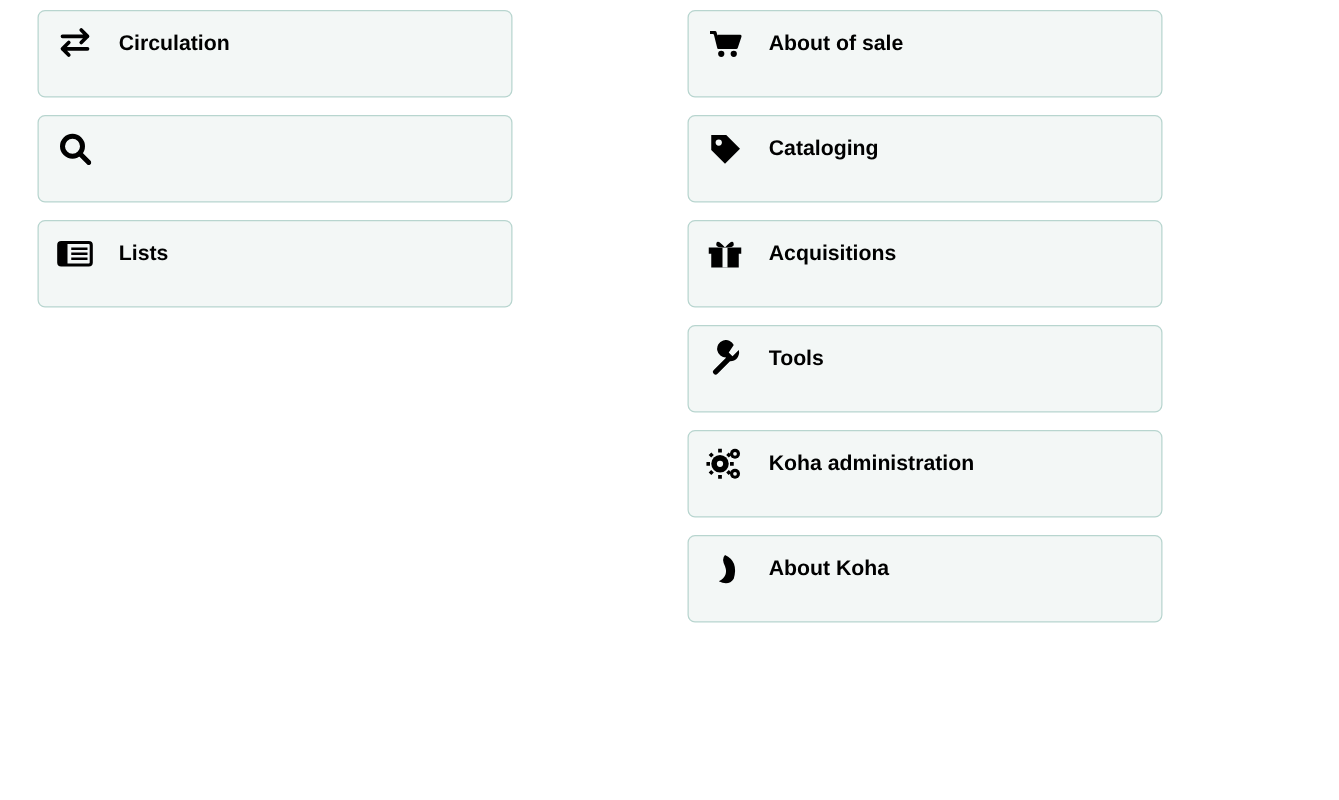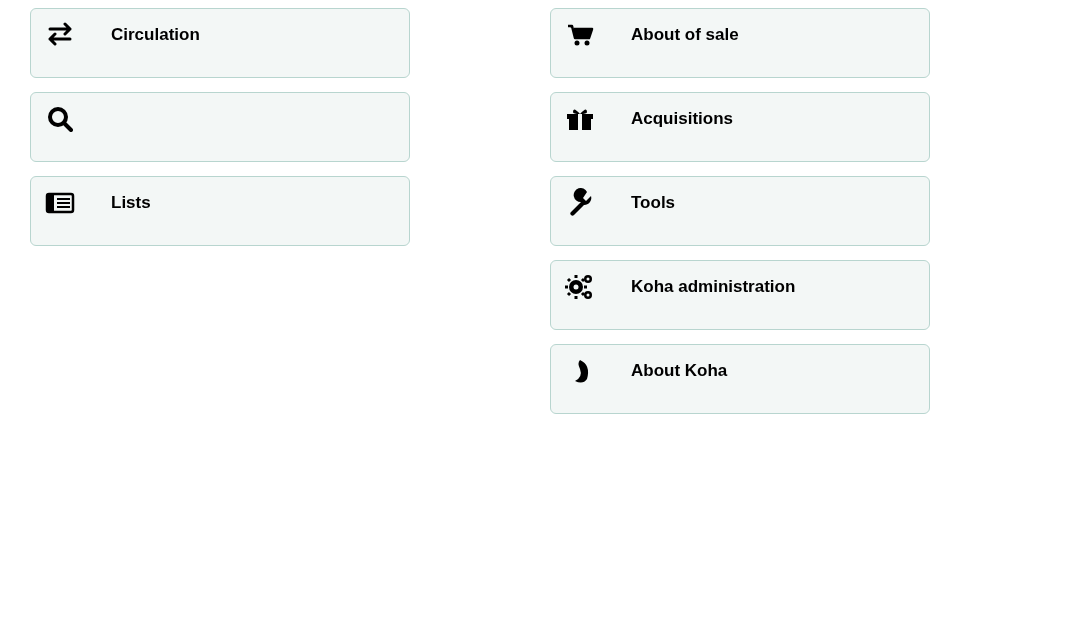--- a/index.html
+++ b/index.html
@@ -19,21 +19,21 @@
     }
     .col {
       display: flex;
       flex-direction: column;
       gap: 14px;
       width: 380px;
     }
     .nav-card {
       display: flex;
       align-items: flex-start;
-      gap: 36px;
+      gap: 20px;
       padding: 14px 14px 30px 14px;
       background: #f3f7f6;
       border: 1px solid #b8d5cf;
       border-radius: 6px;
       cursor: pointer;
       min-height: 54px;
     }
     .nav-card .icon {
       width: 30px;
       height: 24px;
@@ -168,20 +168,28 @@
 
     <div class="nav-card">
       <span class="icon">
         <svg width="30" height="26" viewBox="0 0 30 26">
             <use href="#cart-icon-svg"></use>
           </svg>
       </span>
       <span class="label">About of sale</span>
     </div>
 
+    <div class="nav-card">
+      <span class="icon">
+        <svg width="28" height="28" viewBox="0 0 28 28">
+            <use href="#tag-icon-svg"></use>
+          </svg>
+      </span>
+      <span class="label">Cataloging</span>
+    </div>
 
 
     <div class="nav-card">
       <span class="icon">
         <svg width="30" height="26" viewBox="0 0 30 26">
             <use href="#gift-icon-svg"></use>
           </svg>
       </span>
       <span class="label">Acquisitions</span>
     </div>

